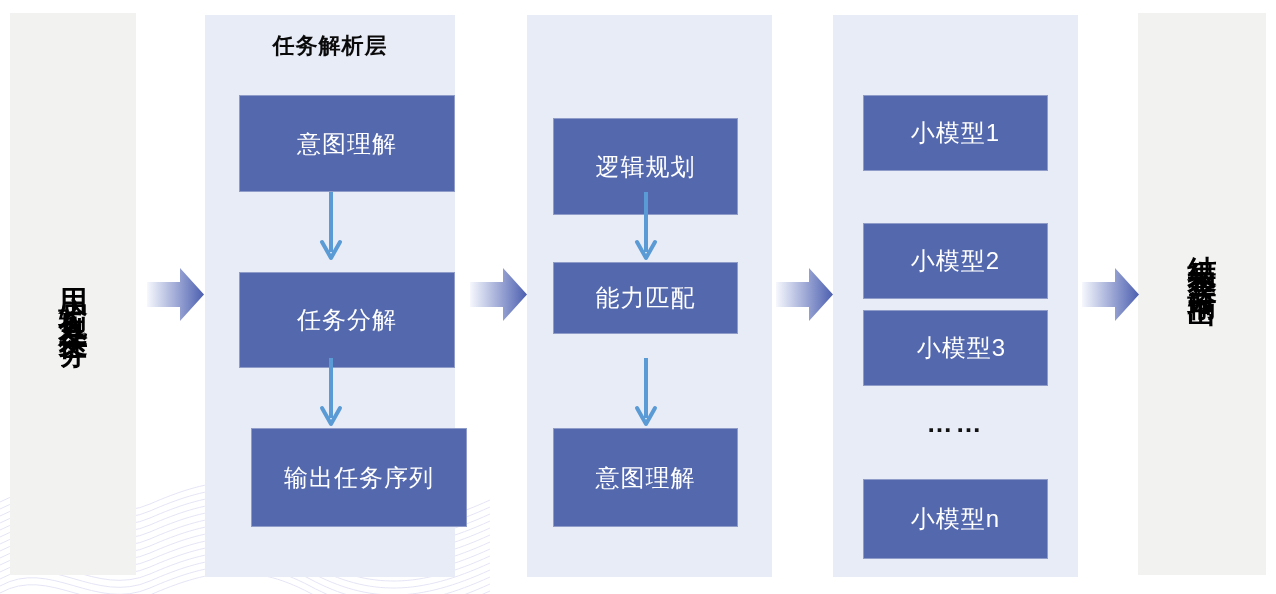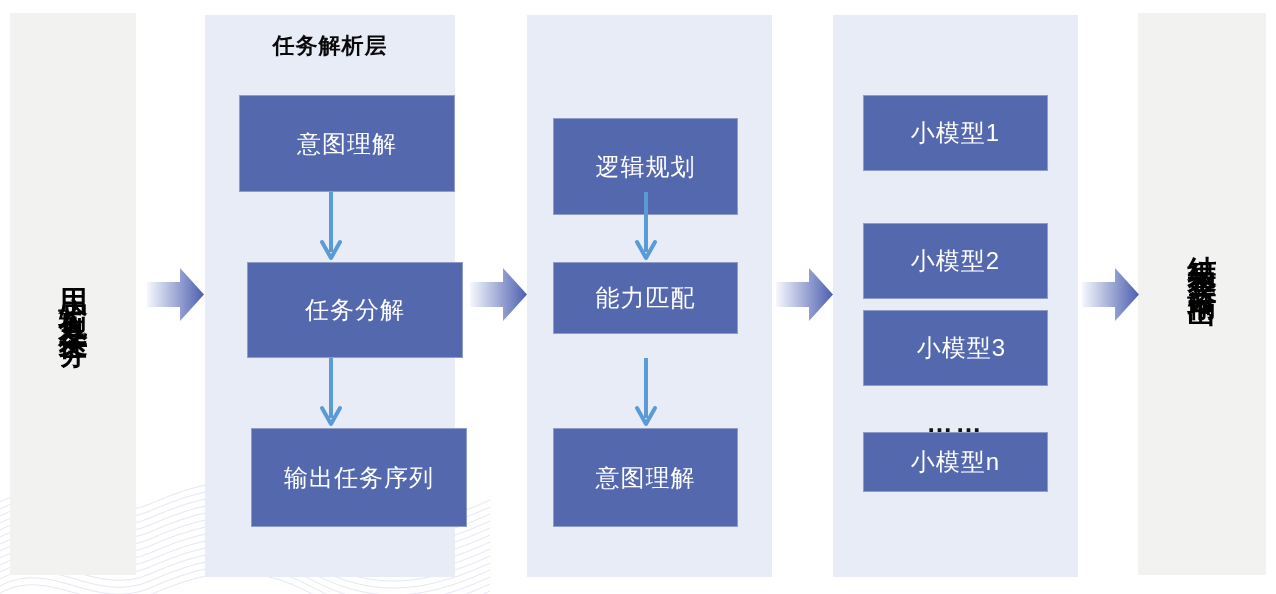--- a/index.html
+++ b/index.html
@@ -89,21 +89,21 @@
   <div class="v-text">用户输入复杂任务</div>
 </div>
 
 <div class="col col1">
   <div class="col-title">任务解析层</div>
   <div class="b" style="top:80px;height:97px;">意图理解</div>
   <svg class="down-arrow" style="top:177px;" viewBox="0 0 24 70">
     <line x1="12" y1="0" x2="12" y2="60" stroke="var(--down-arrow,#5b9bd5)" stroke-width="4"></line>
     <polyline points="3,50 12,66 21,50" fill="none" stroke="var(--down-arrow,#5b9bd5)" stroke-width="4" stroke-linecap="round" stroke-linejoin="round"></polyline>
   </svg>
-  <div class="b" style="top:247px;height:96px;margin-left:8px;">任务分解</div>
+  <div class="b" style="top:257px;height:96px;">任务分解</div>
   <svg class="down-arrow" style="top:343px;" viewBox="0 0 24 70">
     <line x1="12" y1="0" x2="12" y2="60" stroke="var(--down-arrow,#5b9bd5)" stroke-width="4"></line>
     <polyline points="3,50 12,66 21,50" fill="none" stroke="var(--down-arrow,#5b9bd5)" stroke-width="4" stroke-linecap="round" stroke-linejoin="round"></polyline>
   </svg>
   <div class="b" style="top:413px;height:99px;margin-left:12px;">输出任务序列</div>
 </div>
 
 <div class="col col2">
   <div class="b" style="top:80px;height:97px;margin-top:23px;">逻辑规划</div>
   <svg class="down-arrow" style="top:177px;" viewBox="0 0 24 70">
@@ -116,21 +116,21 @@
     <polyline points="3,50 12,66 21,50" fill="none" stroke="var(--down-arrow,#5b9bd5)" stroke-width="4" stroke-linecap="round" stroke-linejoin="round"></polyline>
   </svg>
   <div class="b" style="top:413px;height:99px;">意图理解</div>
 </div>
 
 <div class="col col3">
   <div class="b" style="top:80px;">小模型1</div>
   <div class="b" style="top:173px;margin-top:35px;">小模型2</div>
   <div class="b" style="top:295px;padding-left:12px;">小模型3</div>
   <div class="dots">……</div>
-  <div class="b" style="top:417px;height:60px;">小模型n</div>
+  <div class="b" style="top:464px;height:80px;">小模型n</div>
 </div>
 
 <div class="side-panel side-right">
   <div class="v-text">结果整合并输出</div>
 </div>
 
 <svg class="flow-arrow fa1" viewBox="0 0 58 57" xmlns="http://www.w3.org/2000/svg">
   <defs>
       <linearGradient id="ag1" x1="0" y1="0" x2="1" y2="0">
     <stop offset="0" stop-color="var(--flow-arrow-start,#f6f8fd)"></stop>

